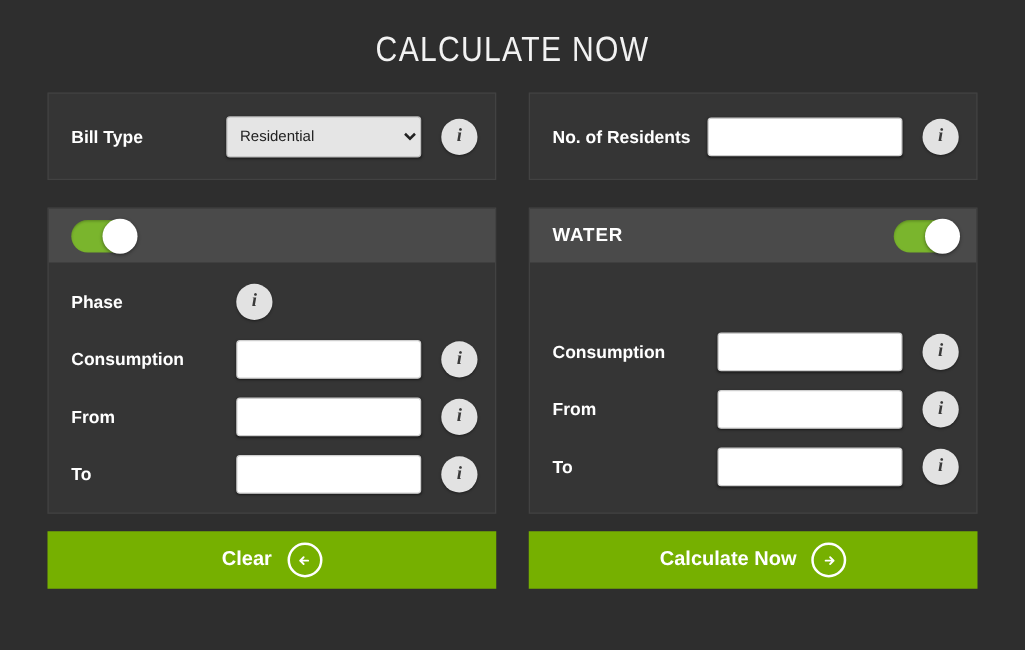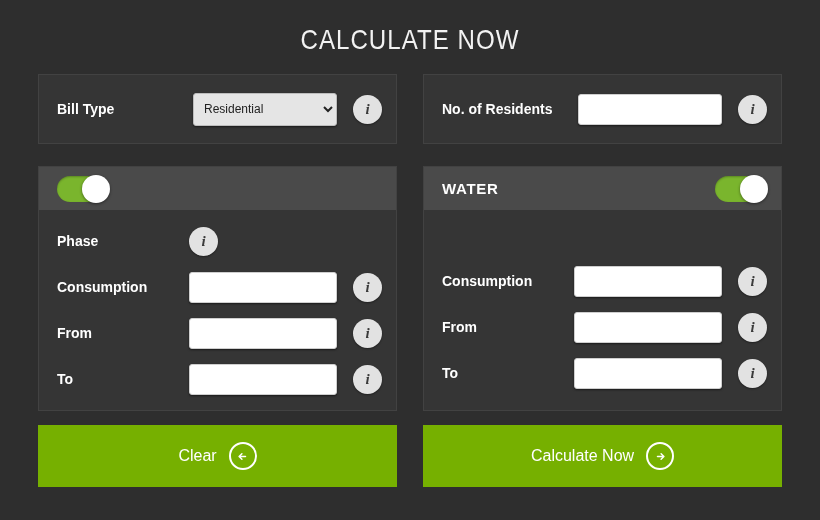--- a/index.html
+++ b/index.html
@@ -122,21 +122,21 @@
     height: 46px;
   }
   .row .label {
     color: #ffffff;
     font-size: 14px;
     font-weight: bold;
     width: 132px;
     flex: none;
   }
   .row.top-row .label {
-    width: 136px;
+    width: 124px;
   }
 
   .field {
     flex: 1 1 auto;
     min-width: 0;
     margin-right: 16px;
   }
 
   
   input.txt {
@@ -190,32 +190,32 @@
   
   .actions {
     display: flex;
     gap: 26px;
     padding: 14px 38px 0 38px;
     box-sizing: border-box;
   }
   .btn {
     flex: 1 1 0;
     min-width: 0;
-    height: 62px;
+    height: 46px;
     background: #76b000;
     border: none;
     display: flex;
     align-items: center;
     justify-content: center;
     gap: 12px;
     cursor: pointer;
     color: #ffffff;
     font-family: "Liberation Sans", sans-serif;
     font-size: 16px;
-    font-weight: normal;
+    font-weight: bold;
   }
   .btn .arrow-circle {
     width: 24px;
     height: 24px;
     border: 2px solid #ffffff;
     border-radius: 50%;
     display: flex;
     align-items: center;
     justify-content: center;
     flex: none;

